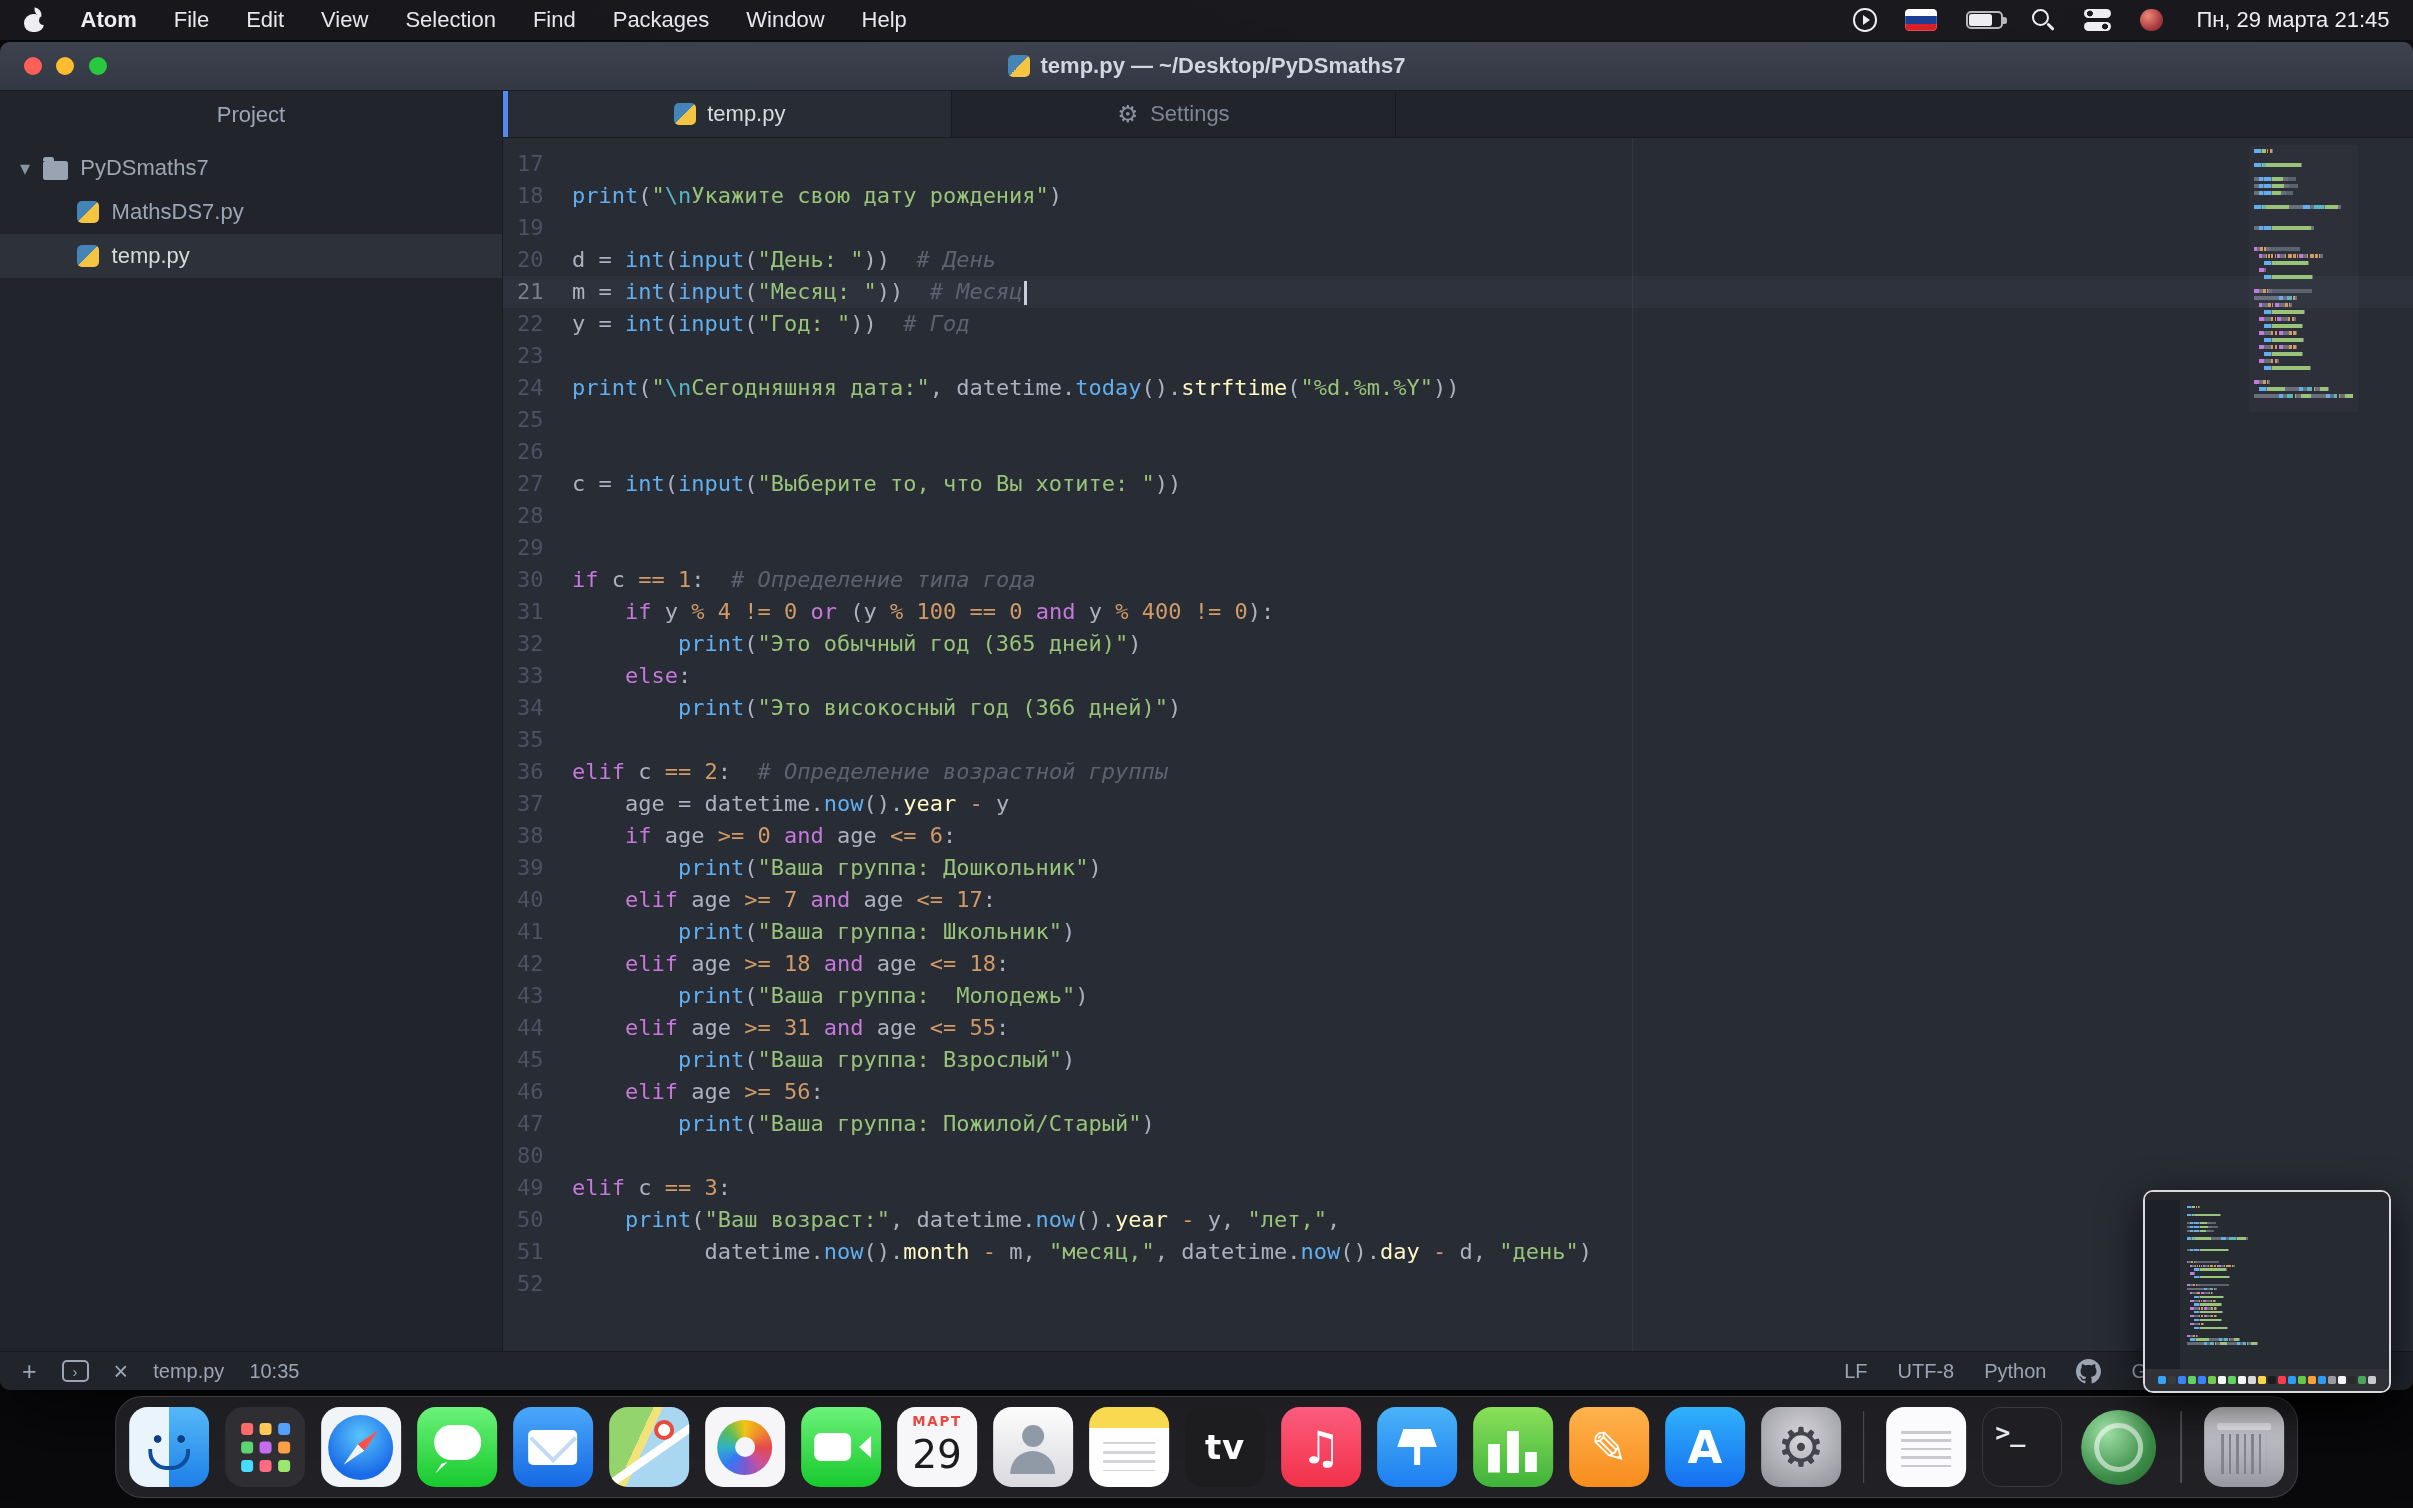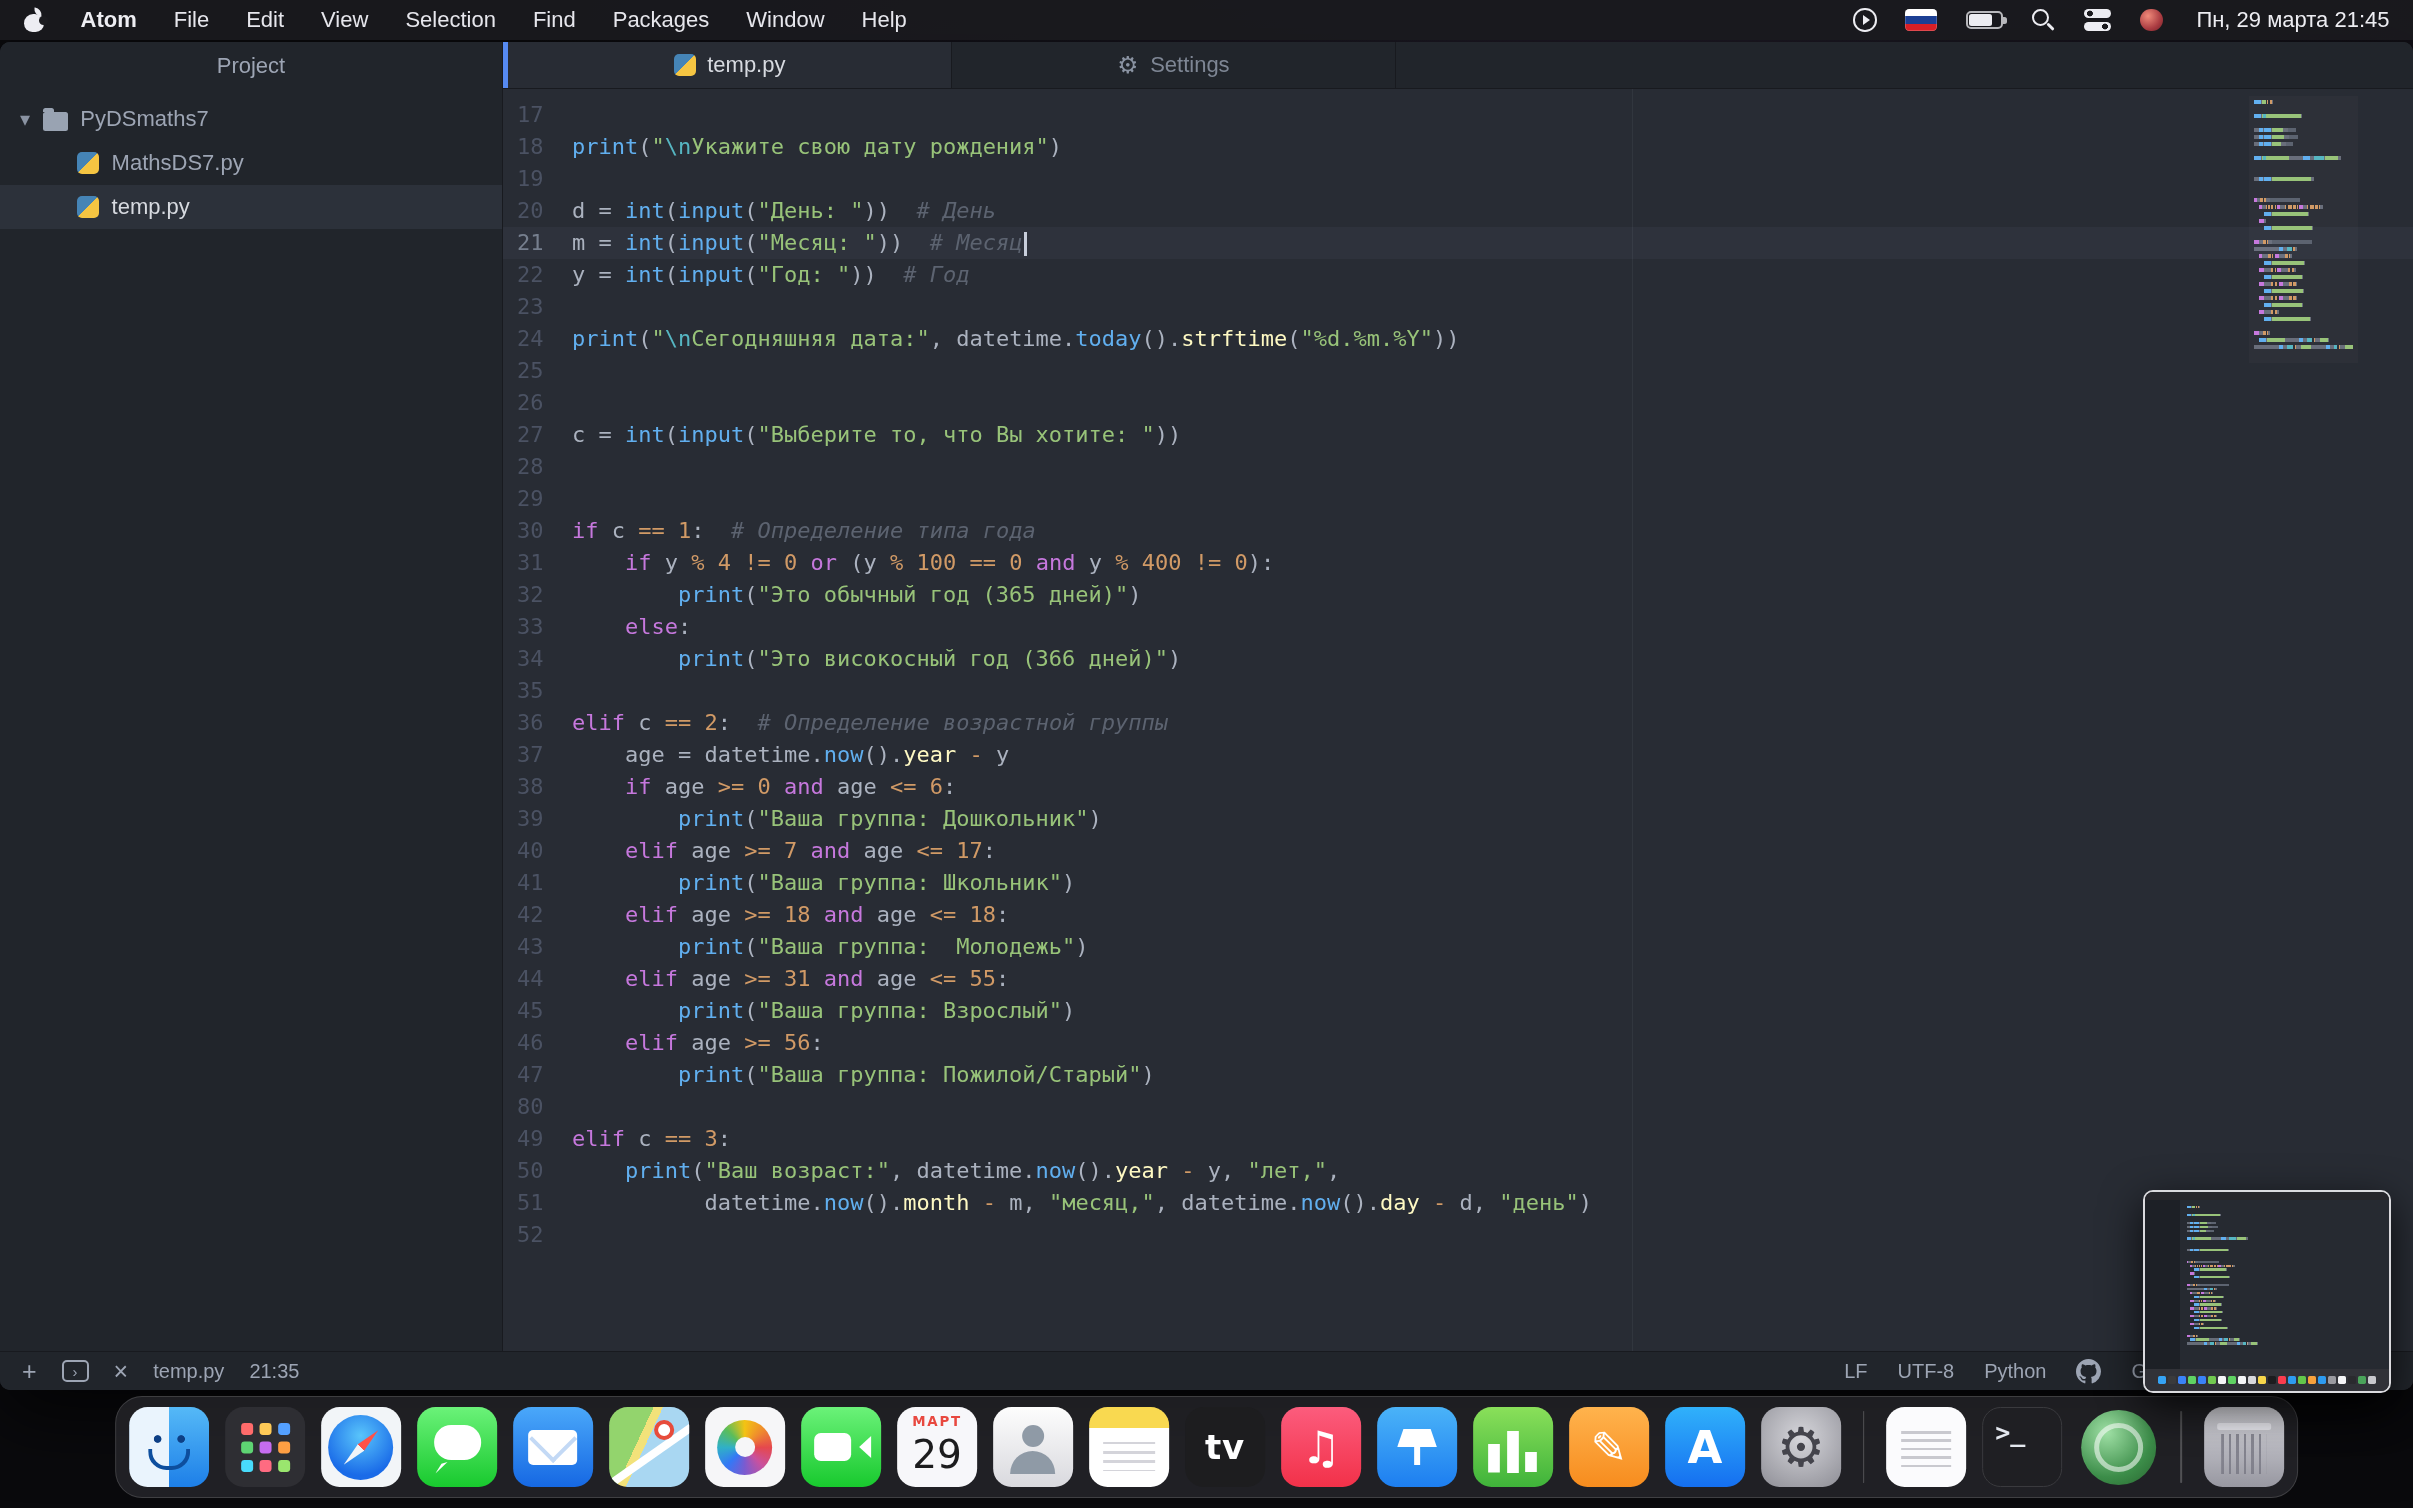--- a/index.html
+++ b/index.html
@@ -172,20 +172,31 @@
       <span class="flag-icon"></span>
       <span class="batt-icon"></span>
       <span class="spot-icon"></span>
       <span class="cc-icon"></span>
       <span class="siri-icon"></span>
       <span class="mb-clock">Пн, 29 марта 21:45</span>
     </div>
   </div>
 
   <div class="window">
+    <div class="titlebar">
+      <div class="traffic">
+        <span class="tl tl-close"></span>
+        <span class="tl tl-min"></span>
+        <span class="tl tl-zoom"></span>
+      </div>
+      <div class="title-center">
+        <span class="py-icon"></span>
+        <span class="title-text">temp.py — ~/Desktop/PyDSmaths7</span>
+      </div>
+    </div>
 
     <div class="main">
 
       <div class="sidebar">
         <div class="sidebar-header">Project</div>
         <div class="tree">
           <div class="tree-row">
             <span class="chevron"></span>
             <span class="folder-icon"></span>
             <span>PyDSmaths7</span>
@@ -403,21 +414,21 @@
         </div>
       </div>
     </div>
 
     <div class="statusbar">
       <div class="sb-left">
         <span class="sb-glyph">+</span>
         <span class="sb-box">›</span>
         <span class="sb-glyph">×</span>
         <span>temp.py</span>
-        <span>21:35</span>
+        <span>10:35</span>
       </div>
       <div class="sb-right">
         <span>LF</span>
         <span>UTF-8</span>
         <span>Python</span>
         <svg class="gh-icon" viewBox="0 0 16 16">
             <path d="M8 0C3.58 0 0 3.58 0 8c0 3.54 2.29 6.53 5.47 7.59.4.07.55-.17.55-.38 0-.19-.01-.82-.01-1.49-2.01.37-2.53-.49-2.69-.94-.09-.23-.48-.94-.82-1.13-.28-.15-.68-.52-.01-.53.63-.01 1.08.58 1.23.82.72 1.21 1.87.87 2.33.66.07-.52.28-.87.51-1.07-1.78-.2-3.64-.89-3.64-3.95 0-.87.31-1.59.82-2.15-.08-.2-.36-1.02.08-2.12 0 0 .67-.21 2.2.82.64-.18 1.32-.27 2-.27s1.36.09 2 .27c1.53-1.04 2.2-.82 2.2-.82.44 1.1.16 1.92.08 2.12.51.56.82 1.27.82 2.15 0 3.07-1.87 3.75-3.65 3.95.29.25.54.73.54 1.48 0 1.07-.01 1.93-.01 2.2 0 .21.15.46.55.38A8.01 8.01 0 0 0 16 8c0-4.42-3.58-8-8-8z"></path>
           </svg>
         <span>G</span>
       </div>

